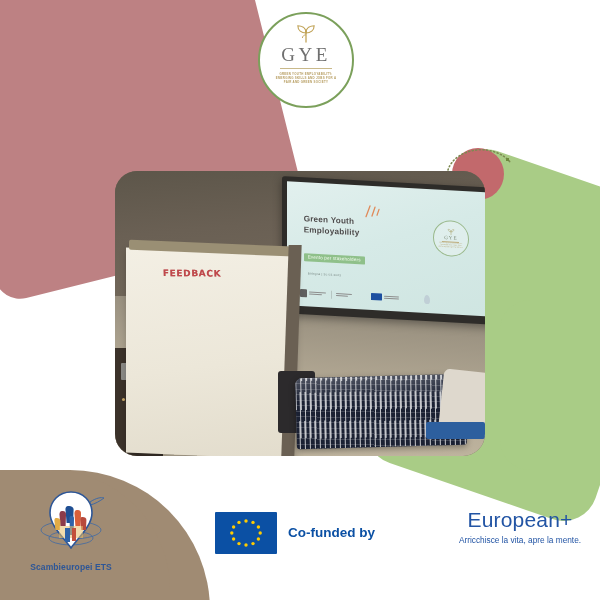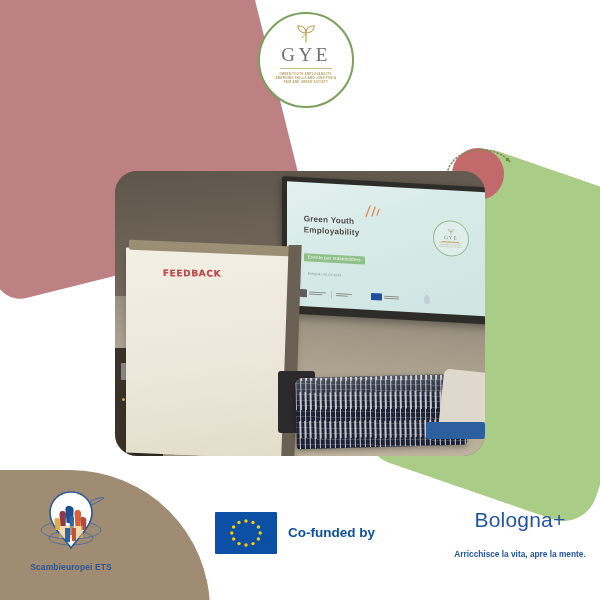--- a/index.html
+++ b/index.html
@@ -209,21 +209,21 @@
   .eu-block{
     position:absolute;left:215px;top:512px;
     display:flex;align-items:center;gap:11px;
   }
   .eu-flag{width:62px;height:42px;background:#0b50a4;position:relative;border-radius:1px;}
   .eu-text{color:#0b50a4;font-size:13.5px;font-weight:bold;line-height:1.22;}
   .erasmus{
     position:absolute;left:450px;top:508px;width:140px;text-align:center;
   }
   .erasmus-word{color:#2254a4;font-size:21px;letter-spacing:.2px;}
-  .erasmus-tag{color:#2254a4;font-size:8.3px;font-weight:bold;margin-top:17px;}
+  .erasmus-tag{color:#2254a4;font-size:8.3px;font-weight:normal;margin-top:3px;}
 </style>
 </head>
 <body>
 
 <div id="stage">
 
   <div class="shape rose-poly"></div>
   <div class="shape rose-poly2"></div>
 
   <div class="shape green-poly"></div>
@@ -371,17 +371,17 @@
           <circle cx="24" cy="10.4" r="1.7"></circle>
         </g>
       </svg>
     </div>
     <div class="eu-text">
       <div>Co-funded by</div>
     </div>
   </div>
 
   <div class="erasmus">
-    <div class="erasmus-word">Bologna+</div>
+    <div class="erasmus-word">European+</div>
     <div class="erasmus-tag">Arricchisce la vita, apre la mente.</div>
   </div>
 
 </div>
 
 </body></html>

